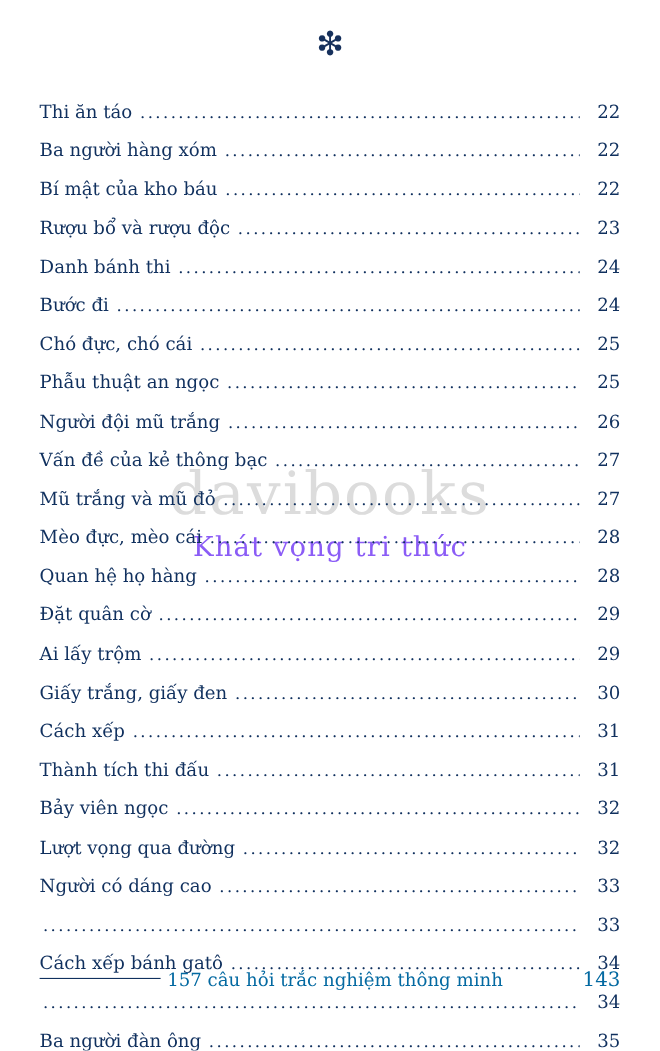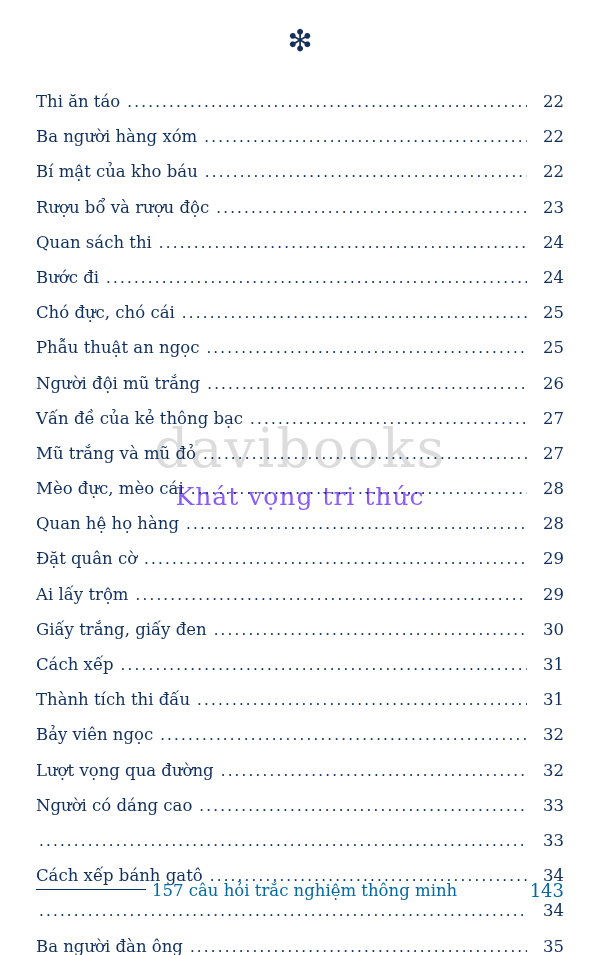--- a/index.html
+++ b/index.html
@@ -164,21 +164,21 @@
         <span class="toc-title">Bí mật của kho báu</span>
         <span class="toc-dots"></span>
         <span class="toc-page">22</span>
       </div>
       <div class="toc-row">
         <span class="toc-title">Rượu bổ và rượu độc</span>
         <span class="toc-dots"></span>
         <span class="toc-page">23</span>
       </div>
       <div class="toc-row">
-        <span class="toc-title">Quan sách thi</span>
+        <span class="toc-title">Danh bánh thi</span>
         <span class="toc-dots"></span>
         <span class="toc-page">24</span>
       </div>
       <div class="toc-row">
         <span class="toc-title">Bước đi</span>
         <span class="toc-dots"></span>
         <span class="toc-page">24</span>
       </div>
       <div class="toc-row">
         <span class="toc-title">Chó đực, chó cái</span>

